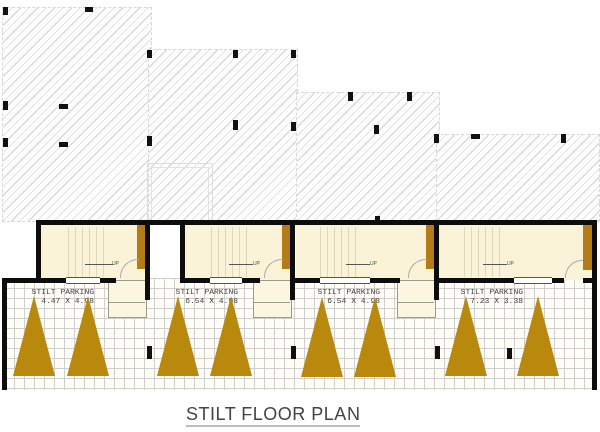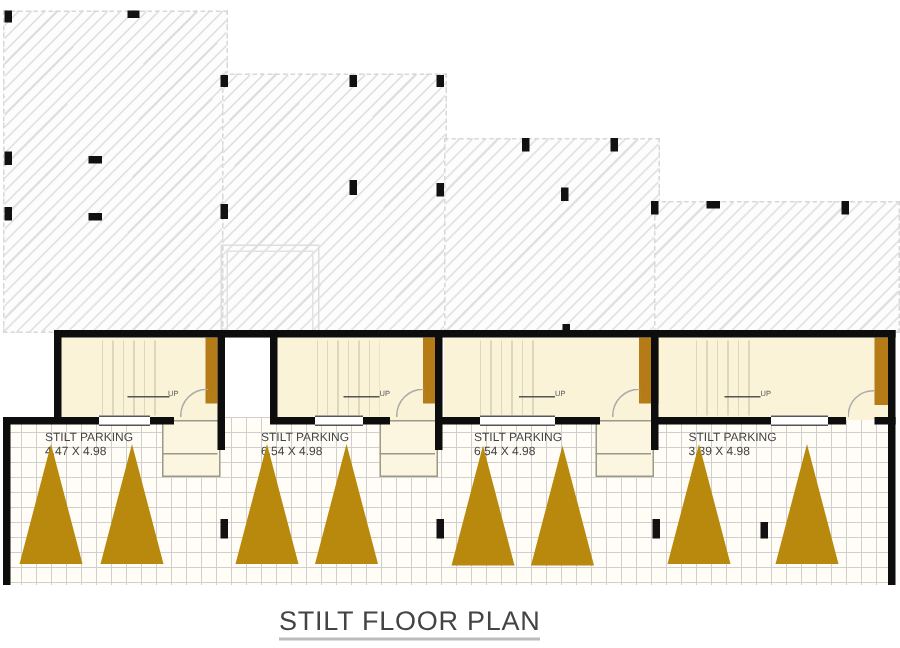--- a/index.html
+++ b/index.html
@@ -4,21 +4,21 @@
 <style>
   html,body{margin:0;padding:0;background:#fff;}
   body{width:600px;height:432px;position:relative;overflow:hidden;font-family:"Liberation Sans",sans-serif;}
   .abs{position:absolute;}
   .hatch{background-color:#fdfdfd;background-image:repeating-linear-gradient(135deg,#dcdcdc 0,#dcdcdc 1px,transparent 1px,transparent 6px);border:1px dashed #d8d8d8;}
   .col{position:absolute;background:#111;}
   .grid{background-color:#fffdf6;background-image:linear-gradient(#cfcfcf 1px,transparent 1px),linear-gradient(90deg,#cfcfcf 1px,transparent 1px);background-size:10px 10px;}
   .room{background:#fbf3d8;}
   .wall{position:absolute;background:#0d0d0d;}
   .brown{position:absolute;background:#b57b16;}
-  .label{position:absolute;font-size:8px;color:#444;text-align:left;line-height:9px;white-space:nowrap;}
+  .label{position:absolute;font-size:8px;color:#444;text-align:right;line-height:9px;white-space:nowrap;font-family:Liberation Mono, monospace;}
   .tri{position:absolute;width:0;height:0;border-bottom:solid #b8890c;}
   .stair{position:absolute;border:1px solid #9a9a88;background:#fcf5e0;}
   .title{position:absolute;left:186px;top:404px;font-size:18px;color:#444;letter-spacing:0.5px;border-bottom:2px solid #bbb;line-height:20px;padding-bottom:1px;}
   .upmark{position:absolute;font-size:5px;color:#555;}
   .treads{position:absolute;background-image:repeating-linear-gradient(90deg,#d6d0b4 0,#d6d0b4 1px,transparent 1px,transparent 7px);opacity:.8;}
   .win{position:absolute;height:5px;background:#fff;border-top:1px solid #555;border-bottom:1px solid #555;}
 </style>
 </head>
 <body>
 
@@ -123,21 +123,21 @@
 <div class="label" style="left:174px;top:287px;width:64px;">
   <div>STILT PARKING</div>
   <div>6.54 X 4.98</div>
 </div>
 <div class="label" style="left:316px;top:287px;width:64px;">
   <div>STILT PARKING</div>
   <div>6.54 X 4.98</div>
 </div>
 <div class="label" style="left:459px;top:287px;width:64px;">
   <div>STILT PARKING</div>
-  <div>3.39 X 4.98</div>
+  <div>7.23 X 3.38</div>
 </div>
 
 <div class="tri" style="left:13px;top:296px;border-left:21px solid transparent;border-right:21px solid transparent;border-bottom-width:80px;"></div>
 <div class="tri" style="left:67px;top:296px;border-left:21px solid transparent;border-right:21px solid transparent;border-bottom-width:80px;"></div>
 <div class="tri" style="left:157px;top:296px;border-left:21px solid transparent;border-right:21px solid transparent;border-bottom-width:80px;"></div>
 <div class="tri" style="left:210px;top:296px;border-left:21px solid transparent;border-right:21px solid transparent;border-bottom-width:80px;"></div>
 <div class="tri" style="left:301px;top:297px;border-left:21px solid transparent;border-right:21px solid transparent;border-bottom-width:80px;"></div>
 <div class="tri" style="left:354px;top:297px;border-left:21px solid transparent;border-right:21px solid transparent;border-bottom-width:80px;"></div>
 <div class="tri" style="left:445px;top:296px;border-left:21px solid transparent;border-right:21px solid transparent;border-bottom-width:80px;"></div>
 <div class="tri" style="left:517px;top:296px;border-left:21px solid transparent;border-right:21px solid transparent;border-bottom-width:80px;"></div>

